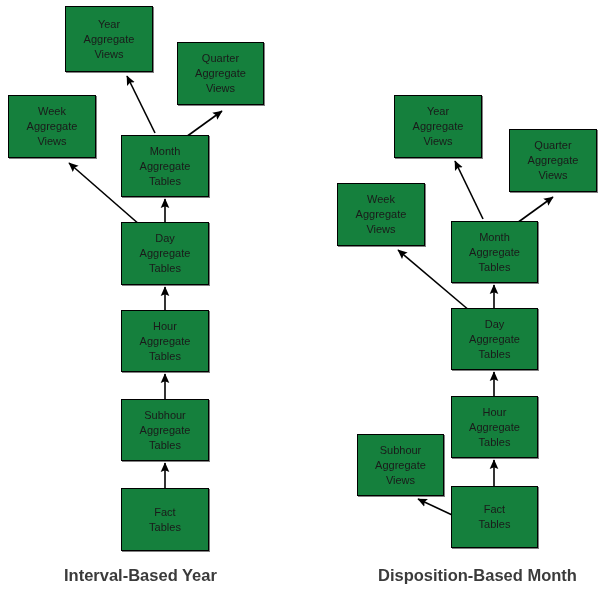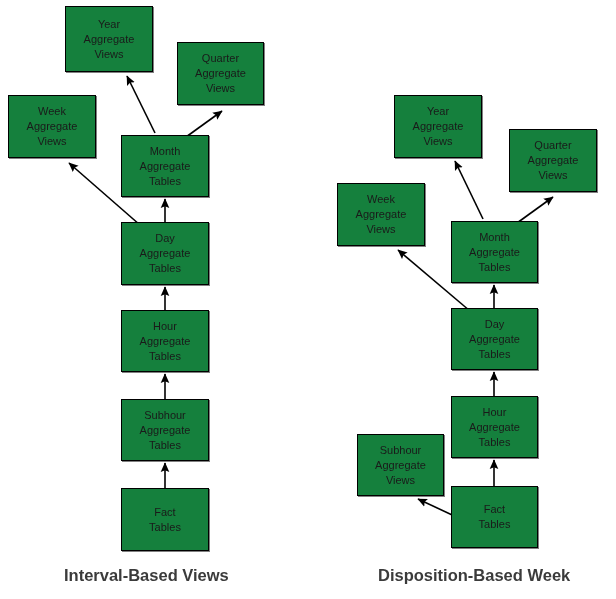--- a/index.html
+++ b/index.html
@@ -103,21 +103,21 @@
       </div>
       <div class="node" style="left: 121px; top: 399px; width: 88px; height: 62px;">
         <span class="lbl">Subhour
 Aggregate
 Tables</span>
       </div>
       <div class="node" style="left: 121px; top: 488px; width: 88px; height: 63px;">
         <span class="lbl">Fact
 Tables</span>
       </div>
-      <div class="caption" style="left: 64px; top: 566px;">Interval-Based Views</div>
+      <div class="caption" style="left: 64px; top: 566px;">Interval-Based Year</div>
       <div class="node" style="left: 394px; top: 95px; width: 88px; height: 63px;">
         <span class="lbl">Year
 Aggregate
 Views</span>
       </div>
       <div class="node" style="left: 509px; top: 129px; width: 88px; height: 63px;">
         <span class="lbl">Quarter
 Aggregate
 Views</span>
       </div>
@@ -143,15 +143,15 @@
       </div>
       <div class="node" style="left: 357px; top: 434px; width: 87px; height: 62px;">
         <span class="lbl">Subhour
 Aggregate
 Views</span>
       </div>
       <div class="node" style="left: 451px; top: 486px; width: 87px; height: 62px;">
         <span class="lbl">Fact
 Tables</span>
       </div>
-      <div class="caption" style="left: 378px; top: 566px;">Disposition-Based Week</div>
+      <div class="caption" style="left: 378px; top: 566px;">Disposition-Based Month</div>
     </div>
 </div>
 
 </body></html>

